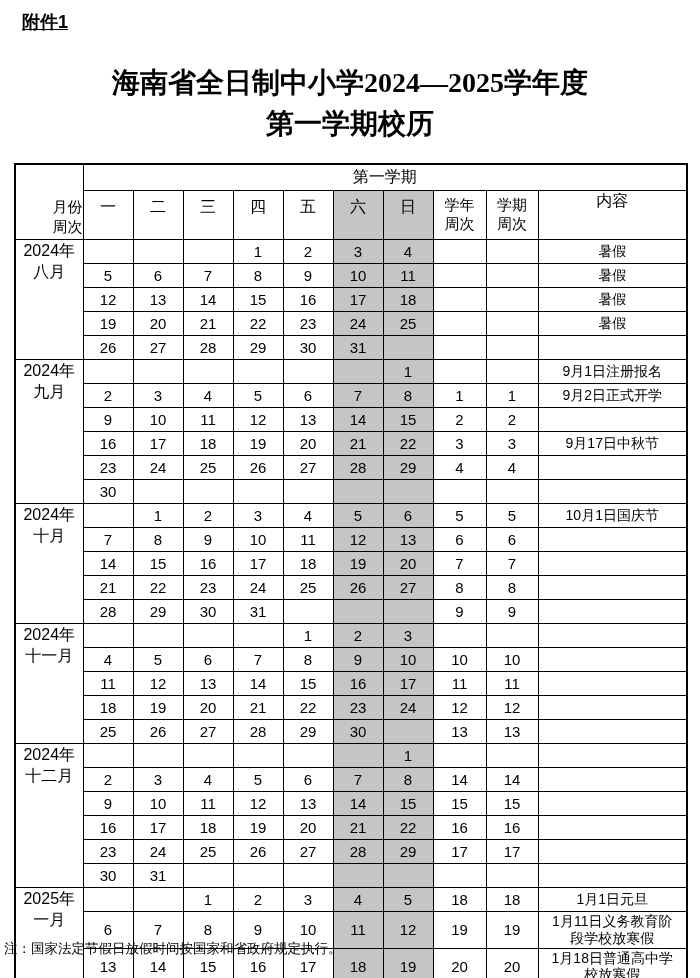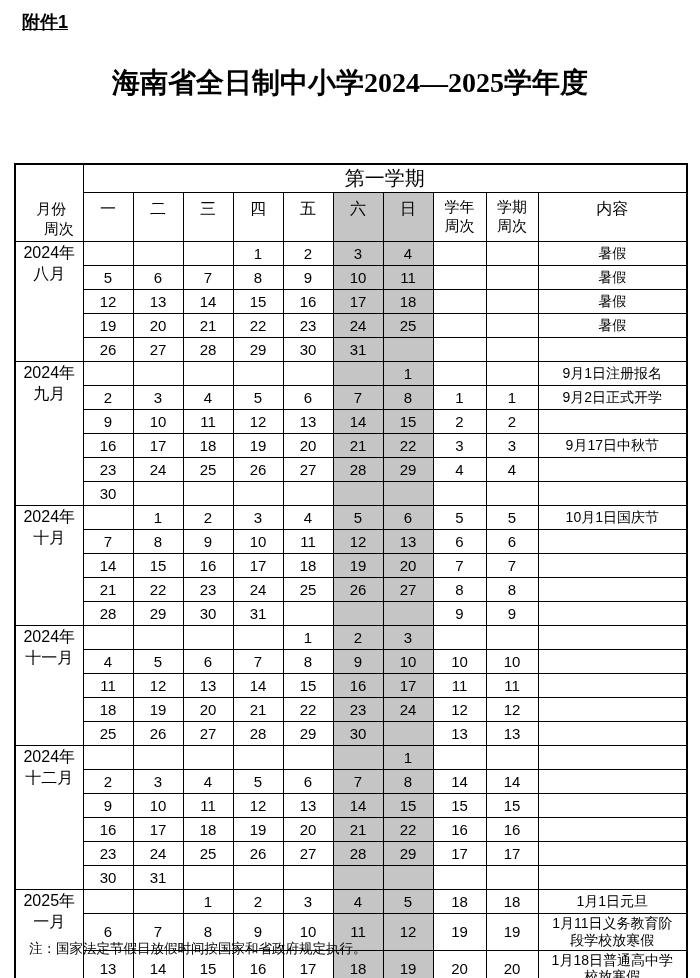--- a/index.html
+++ b/index.html
@@ -21,45 +21,46 @@
   table.calendar {
     position: absolute; left: 14px; top: 163px; width: 672px;
     border-collapse: collapse; table-layout: fixed;
     border: 2px solid #000;
   }
   td {
     border: 1px solid #000;
     text-align: center; vertical-align: middle;
     padding: 0; font-size: 15px; overflow: hidden;
   }
-  .semester-cell { height: 25px; font-size: 20px; font-weight: normal; }
+  .semester-cell { height: 25px; font-size: 16px; font-weight: normal; }
   .dow-cell { height: 42px; vertical-align: top; padding-top: 6px; font-size: 16px; }
   .wk-head { vertical-align: top; padding-top: 5px; font-size: 15px; line-height: 1.25; margin-top: 8px; }
-  .content-head { vertical-align: top; padding-top: 6px; font-size: 16px; }
+  .content-head { vertical-align: top; font-size: 16px; }
   .corner-cell {
-    vertical-align: bottom; text-align: center;
+    vertical-align: bottom; text-align: right;
     padding: 0 0 3px 4px; font-size: 15px; line-height: 1.3;
   }
   .corner-cell .line2 { padding-left: 15px; }
   .weekend { background: var(--weekend, #c5c5c5); }
   tbody td { height: 21px; }
   .month-cell { vertical-align: top; padding-top: 0; line-height: 21px; font-size: 16px; }
   .content-cell { font-size: 14px; line-height: 1.2; padding: 1px 8px; }
   .note {
-    position: absolute; left: 29px; top: 940px;
+    position: absolute; left: 4px; top: 940px;
     font-size: 13.5px;
   }
 </style>
 </head>
 <body>
 
 <div class="attachment">附件1</div>
 
 <div class="page-title">
   <div>海南省全日制中小学2024—2025学年度</div>
+  <div>第一学期校历</div>
 </div>
 
 <table class="calendar">
   <colgroup>
     <col style="width:68px">
     <col style="width:50px">
       <col style="width:50px">
       <col style="width:50px">
     <col style="width:50px">
       <col style="width:50px">

